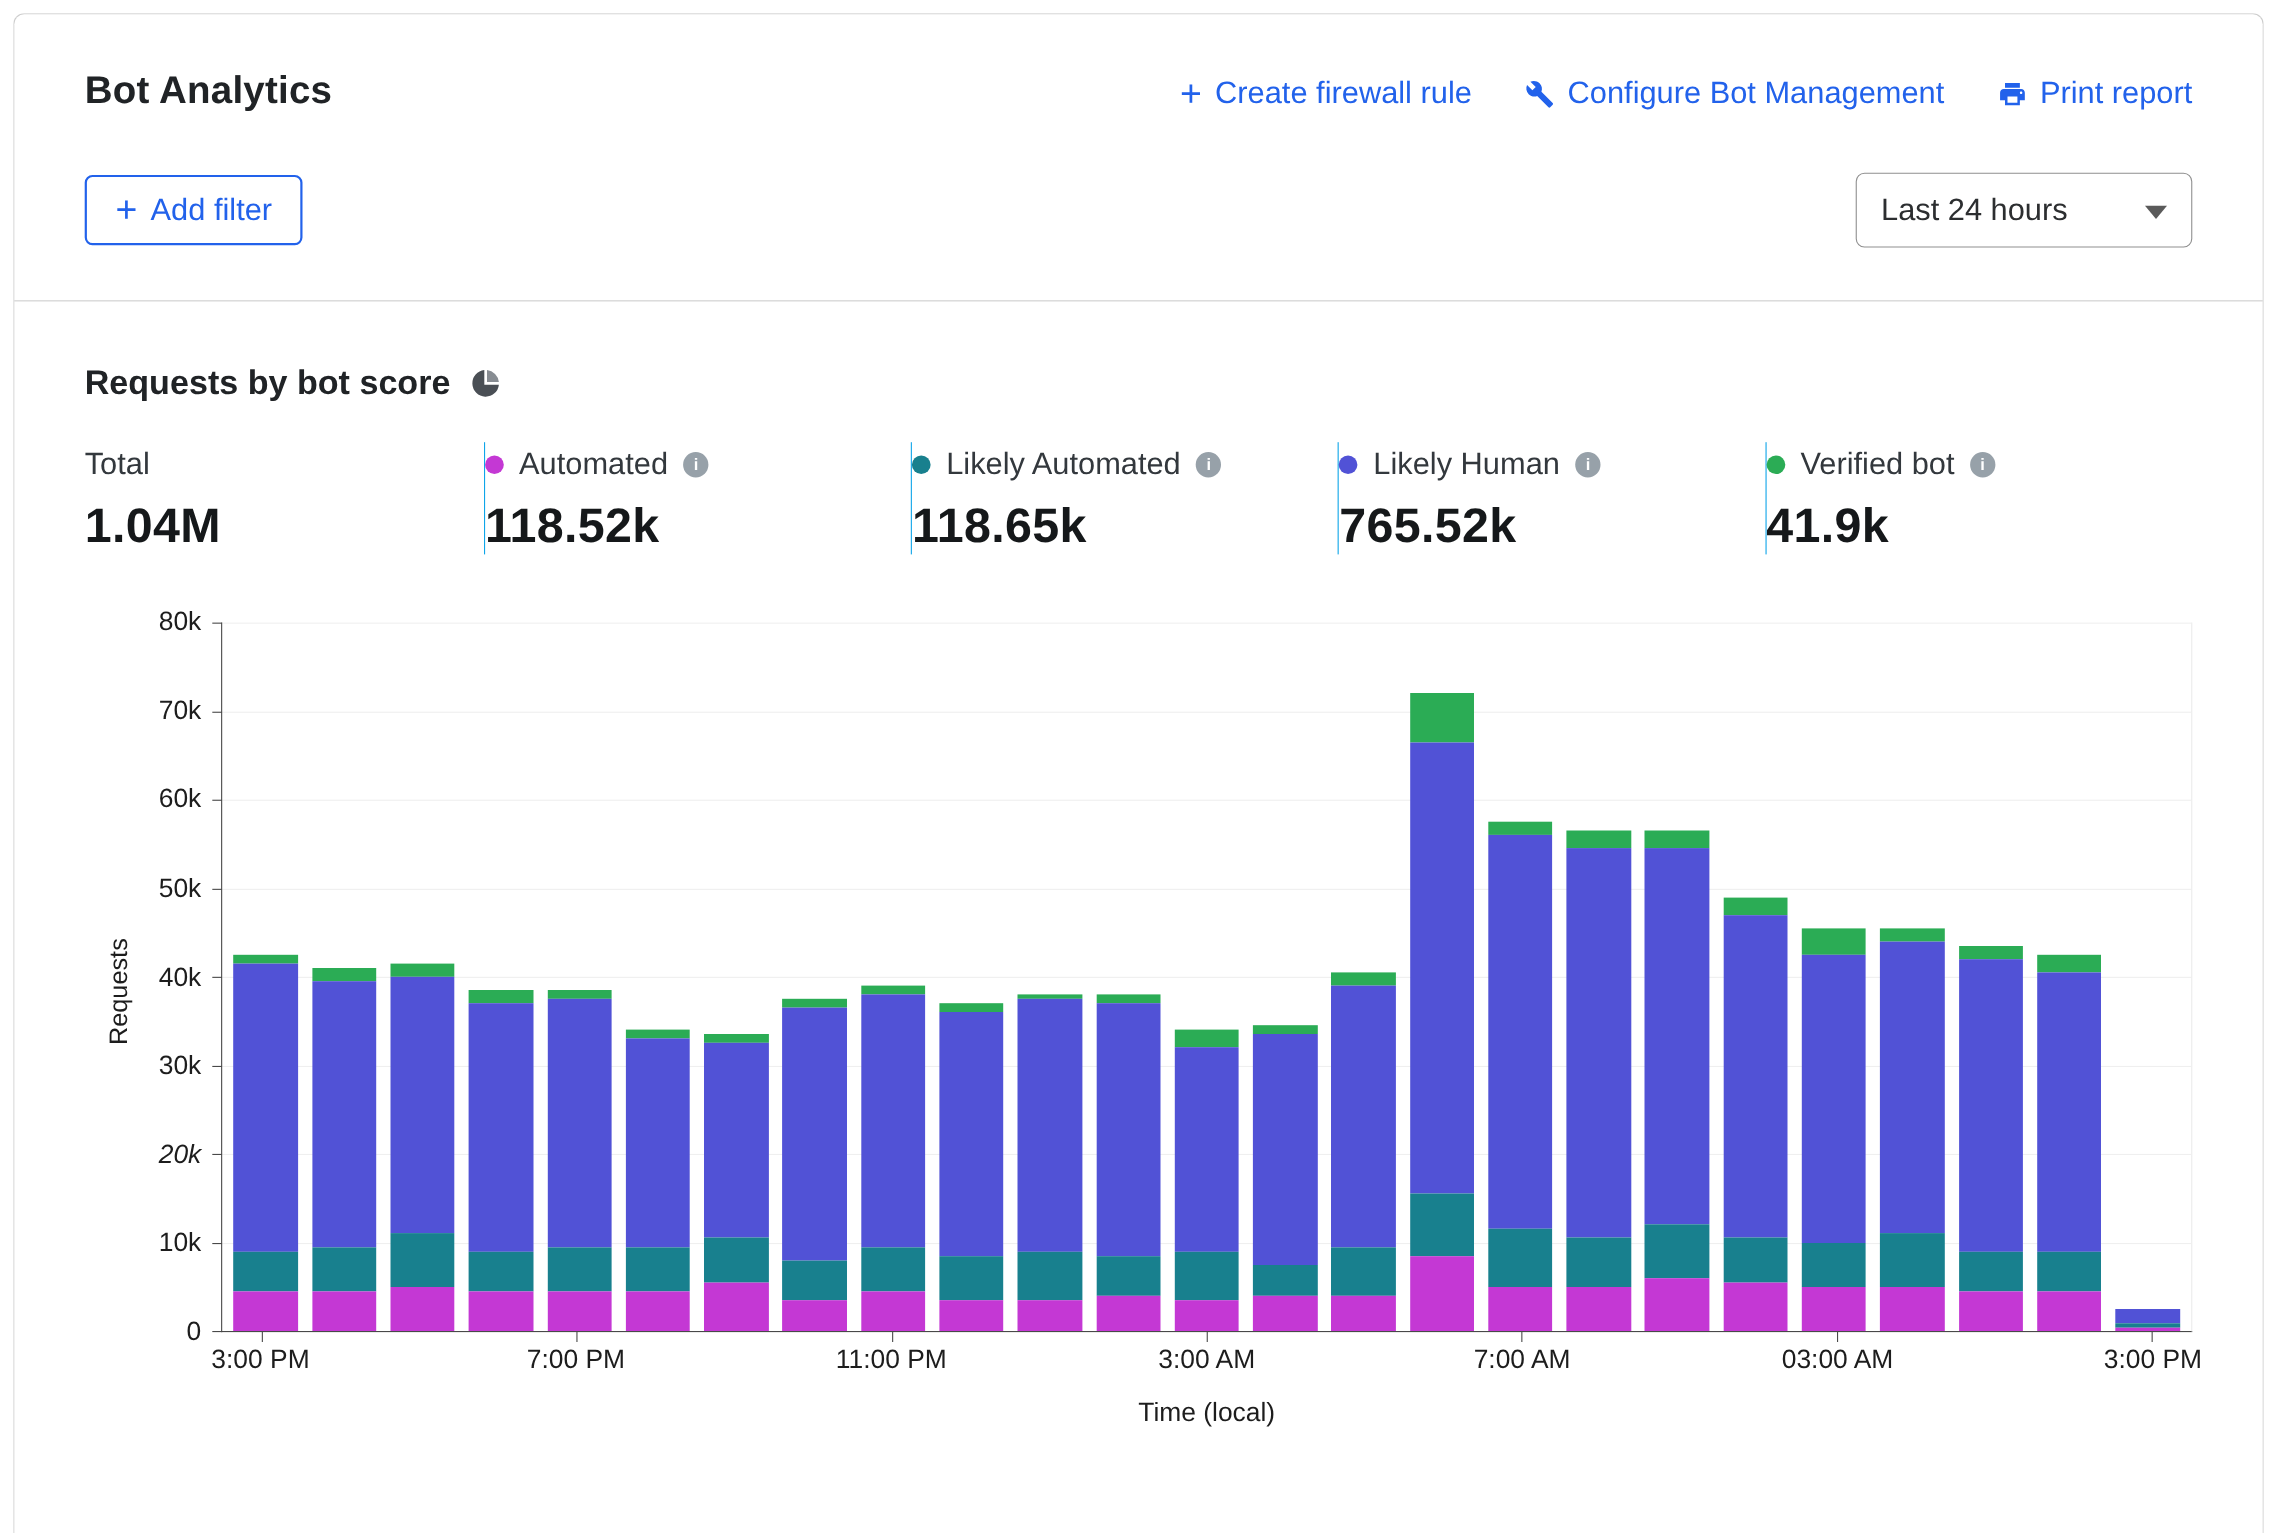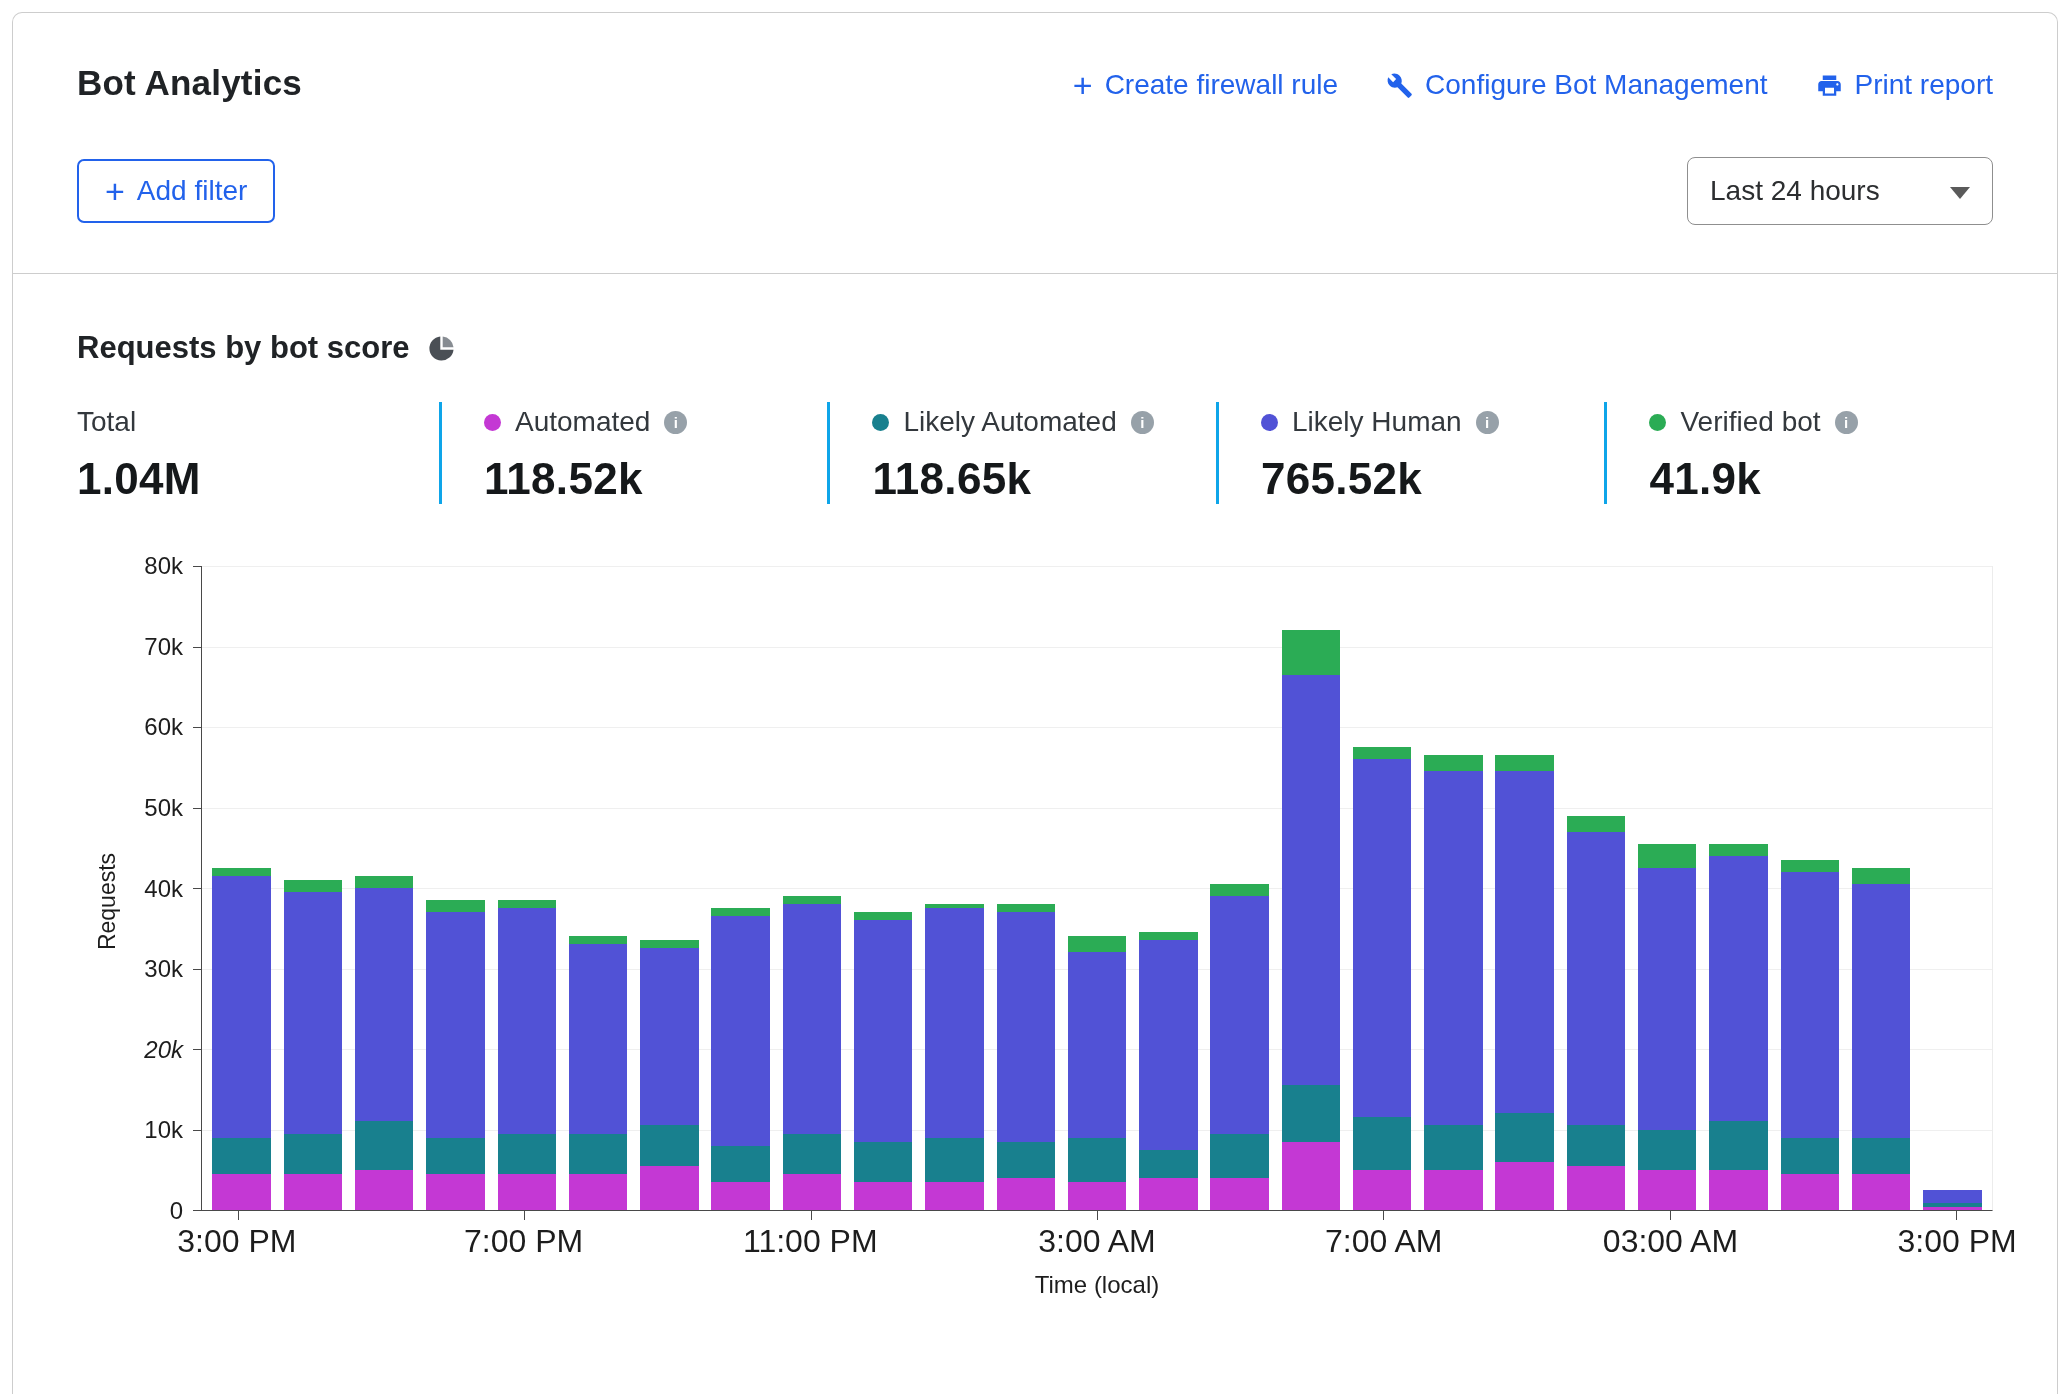--- a/index.html
+++ b/index.html
@@ -38,21 +38,21 @@
     padding: 17px 22px; font-size: 28px; color: #2c2e30; cursor: pointer; background:#fff;
   }
   .chev { width: 0; height: 0; border-left: 10px solid transparent; border-right: 10px solid transparent; border-top: 12px solid #5a5a5a; margin-top: 4px; }
   
   .chart-sec { padding: 56px 64px 20px 64px; }
   .sec-title-row { display: flex; align-items: center; gap: 18px; }
   .sec-title { font-size: 31px; font-weight: 700; color: #202326; }
   .stats { display: flex; margin-top: 36px; }
   .stat { width: 398px; padding-top: 4px; }
   .stat.first { width: 372px; }
-  .stat + .stat { border-left: 3px solid #0ea5e9; padding-left: 42px; }
+  .stat + .stat { border-left: 1px solid #0ea5e9; }
   .stat-label-row { display: flex; align-items: center; gap: 14px; font-size: 28px; color: #33383d; }
   .dot { width: 17px; height: 17px; border-radius: 50%; flex: none; }
   .info {
     width: 23px; height: 23px; border-radius: 50%;
     background: #97a1a9; color: #fff; font-size: 15px; font-weight: 700;
     display: inline-flex; align-items: center; justify-content: center;
     font-style: normal; cursor: pointer; flex: none;
   }
   .stat-value { font-size: 44px; font-weight: 700; margin-top: 16px; color: #15181a; letter-spacing: .3px; }
   
@@ -65,21 +65,21 @@
     border-left: 1px solid #494949; border-bottom: 1px solid #494949; border-right: 1px solid #ececec;
   }
   .gridline { position: absolute; left: 0; right: 0; height: 1px; background: #efefef; }
   .y-tick { position: absolute; left: -9px; width: 9px; height: 1px; background: #494949; }
   .x-tick { position: absolute; bottom: -10px; width: 1px; height: 10px; background: #494949; }
   .bars { position: absolute; left: 0; right: 0; top: 0; bottom: 0; display: flex; align-items: flex-end; padding: 0 4px; }
   .bar-slot { flex: 1; height: 100%; display: flex; justify-content: center; align-items: flex-end; }
   .bar { width: 82%; height: 100%; display: flex; flex-direction: column; justify-content: flex-end; }
   .seg { width: 100%; }
   .x-labels { margin-left: 124px; position: relative; height: 34px; margin-top: 12px; }
-  .x-label { position: absolute; transform: translateX(-50%); font-size: 32px; color: #1d1d1d; white-space: nowrap; text-align: center; }
+  .x-label { position: absolute; transform: translateX(-50%); font-size: 24px; color: #1d1d1d; white-space: nowrap; text-align: center; }
   .x-axis-title { margin-left: 124px; text-align: center; font-size: 24px; color: #1d1d1d; margin-top: 14px; }
   .y-axis-title {
     position: absolute; left: -18px; top: 322px;
     transform: rotate(-90deg); transform-origin: center;
     font-size: 23px; color: #1d1d1d;
   }
 </style>
 </head>
 <body>
 

